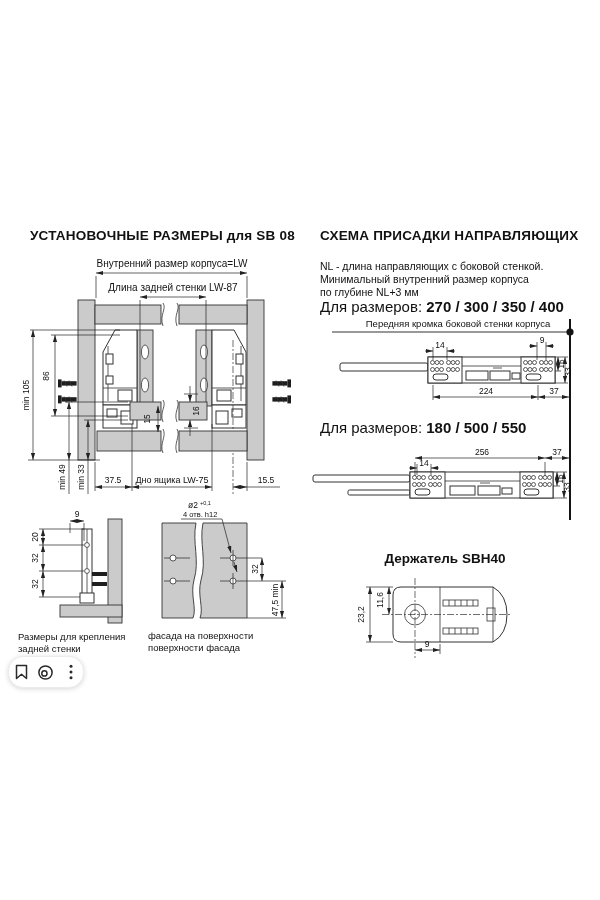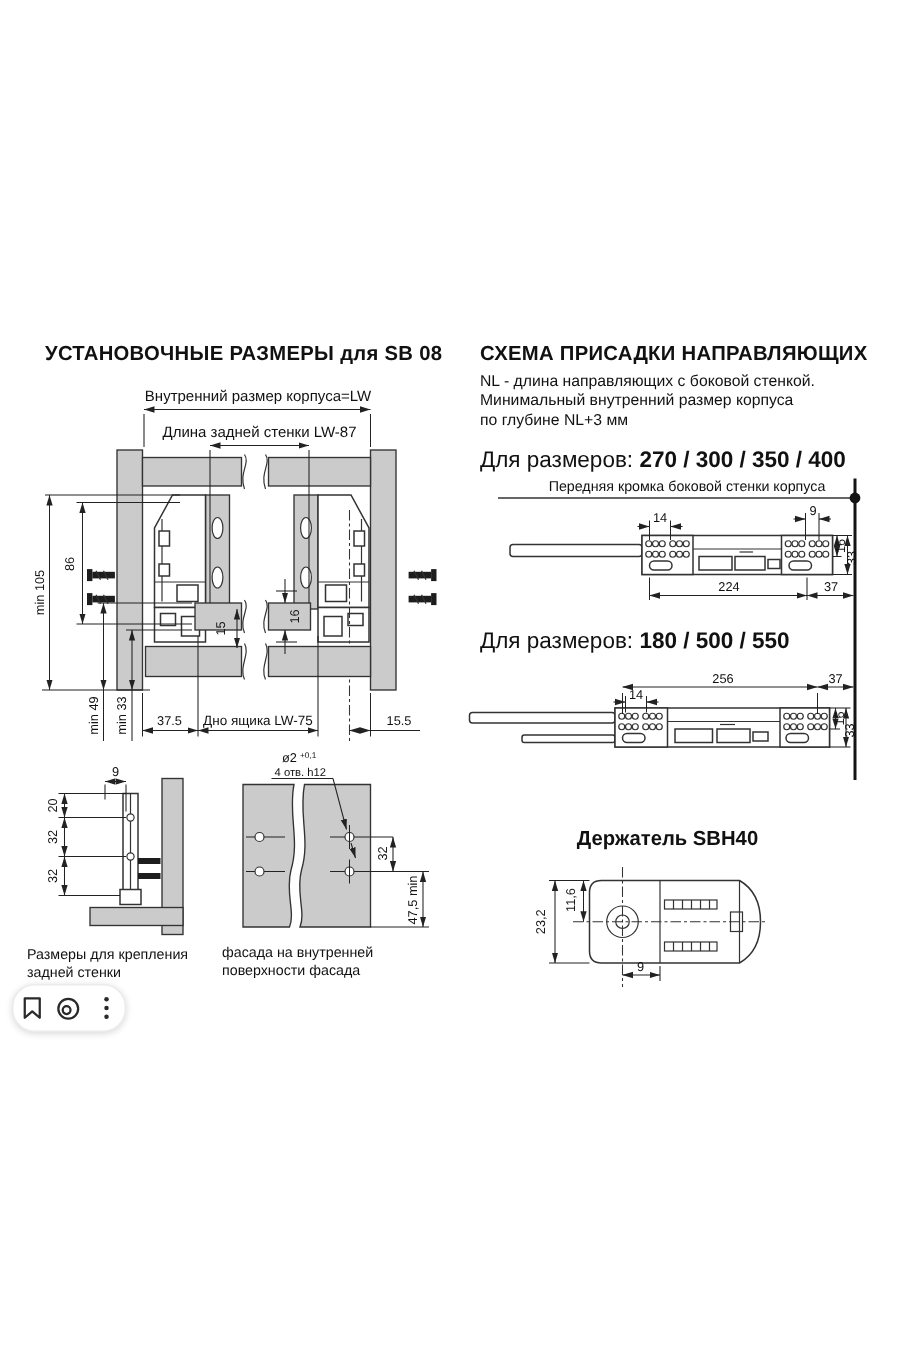--- a/index.html
+++ b/index.html
@@ -1,20 +1,20 @@
 <!DOCTYPE html>
 <html><head>
 <meta charset="utf-8">
 <style>
   html,body{margin:0;padding:0;background:#fff;}
   body{font-family:"Liberation Sans",sans-serif;color:#111;}
   #stage{position:relative;width:600px;height:900px;background:#fff;overflow:hidden;}
   .abs{position:absolute;}
   .title{font-weight:bold;font-size:13.5px;letter-spacing:.2px;white-space:nowrap;}
-  .note{font-size:10.5px;line-height:13.5px;white-space:nowrap;}
+  .note{font-size:10.5px;line-height:13.5px;white-space:nowrap;margin-top:12px;}
   .sizes{font-size:15px;white-space:nowrap;}
   .sizes .v{font-weight:bold;}
   .caption{font-size:9.5px;line-height:12px;text-align:left;}
   .holder-title{font-weight:bold;font-size:13.5px;text-align:center;white-space:nowrap;}
   svg{display:block;}
   svg text{font-size:9px;fill:#111;font-family:"Liberation Sans",sans-serif;}
   .t10{font-size:10px;}
   .t85{font-size:8.5px;}
   .t75{font-size:7.5px;}
   .t55{font-size:5.5px;}
@@ -253,21 +253,21 @@
     <line class="dim" x1="84" y1="64" x2="87" y2="74" marker-end="url(#mE)"></line>
 
     <line class="dim" x1="112" y1="60" x2="112" y2="83" marker-start="url(#mS)" marker-end="url(#mE)"></line>
     <text class="t85" x="108" y="71" text-anchor="middle" transform="rotate(-90 108 71)">32</text>
 
     <line class="dim" x1="97" y1="120" x2="136" y2="120"></line>
     <line class="dim" x1="132" y1="83" x2="132" y2="120" marker-start="url(#mS)" marker-end="url(#mE)"></line>
     <text class="t85" x="128" y="102" text-anchor="middle" transform="rotate(-90 128 102)">47,5 min</text>
   </svg>
   <div class="abs caption" style="left:148px;top:630px;width:155px;">
-    <div>фасада на внутренней</div>
+    <div>фасада на поверхности</div>
     <div>поверхности фасада</div>
   </div>
 
   <div class="abs vline" style="left:569px;top:319px;width:2px;height:201px;"></div>
 
   <svg class="abs" style="left:330px;top:318px;" width="244" height="100" viewBox="0 0 244 100">
     <text x="128" y="9" text-anchor="middle" class="t85" style="font-size:9.5px">Передняя кромка боковой стенки корпуса</text>
     <line class="ln" x1="2" y1="14" x2="240" y2="14"></line>
     <circle cx="240" cy="14" r="3.6" fill="#141414"></circle>
 

